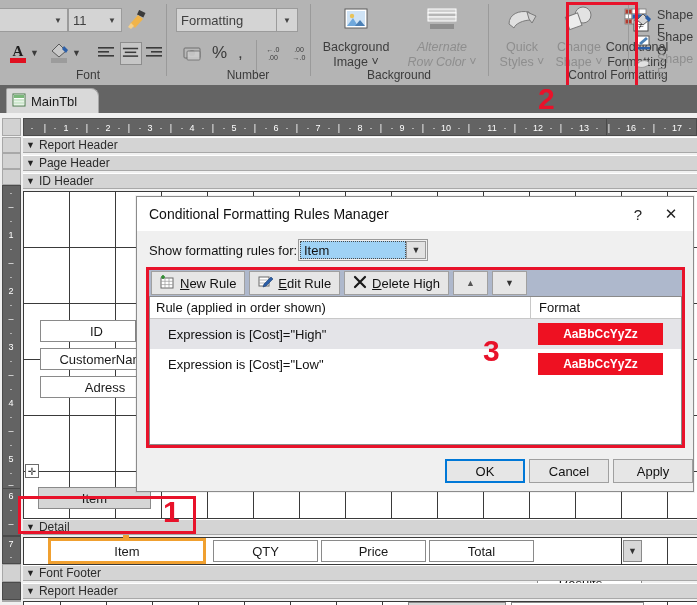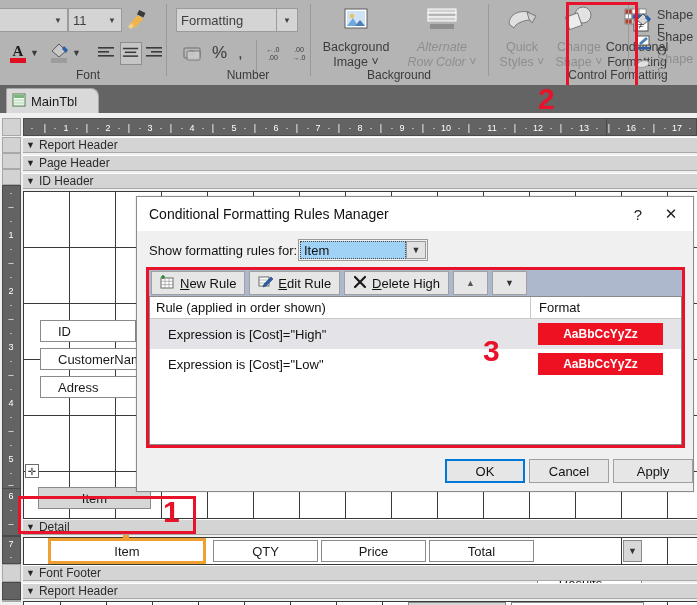--- a/index.html
+++ b/index.html
@@ -79,21 +79,21 @@
     display:flex; align-items:center; font-size:12px; color:#2b2b2b; padding-left:3px;
   }
   .bandhdr .arw { margin-right:4px; font-size:9px; color:#222; }
 
   .gridarea { position:absolute; background:#ffffff; }
   .gline-v { position:absolute; width:1px; background:#3a3a3a; }
   .gline-h { position:absolute; height:1px; background:#3a3a3a; }
 
   .ctl {
     position:absolute; background:#ffffff; border:1px solid #8a8a8a;
-    font-size:13px; color:#1a1a1a; display:flex; align-items:center; padding-left:17px;
+    font-size:13px; color:#1a1a1a; display:flex; align-items:center; padding-left:17px;justify-content:center;
   }
   .ctl.center { justify-content:center; padding-left:0; }
   .ctl.gray { background:#d6d6d6; }
 
   .movehandle { position:absolute; width:14px; height:14px; background:#ffffff;
                 border:1px solid #6b6b6b; font-size:10px; color:#333;
                 display:flex; align-items:center; justify-content:center; }
 
   
   .ctl.selected { border:3px solid #f0a030; background:#ffffff; }

